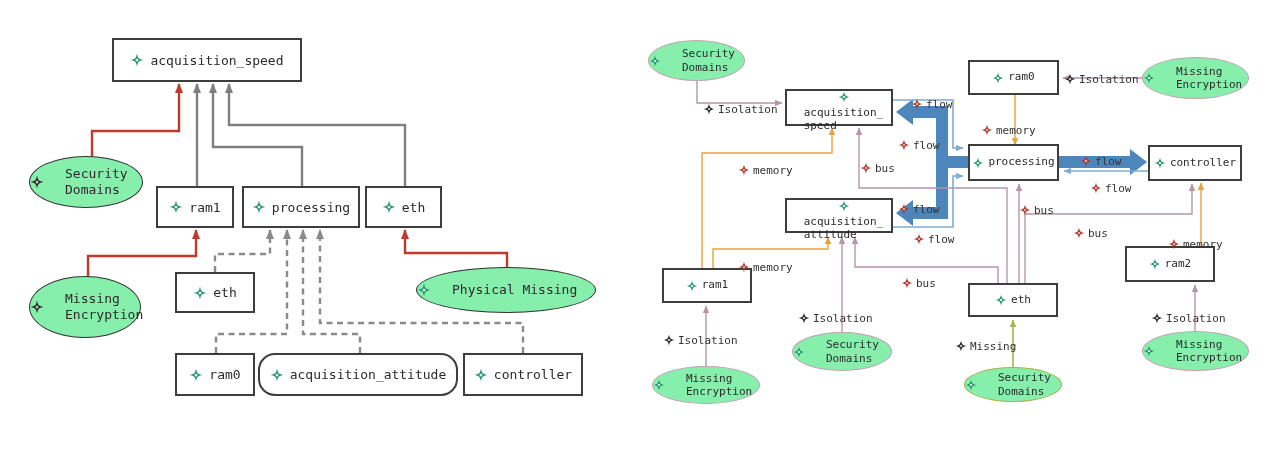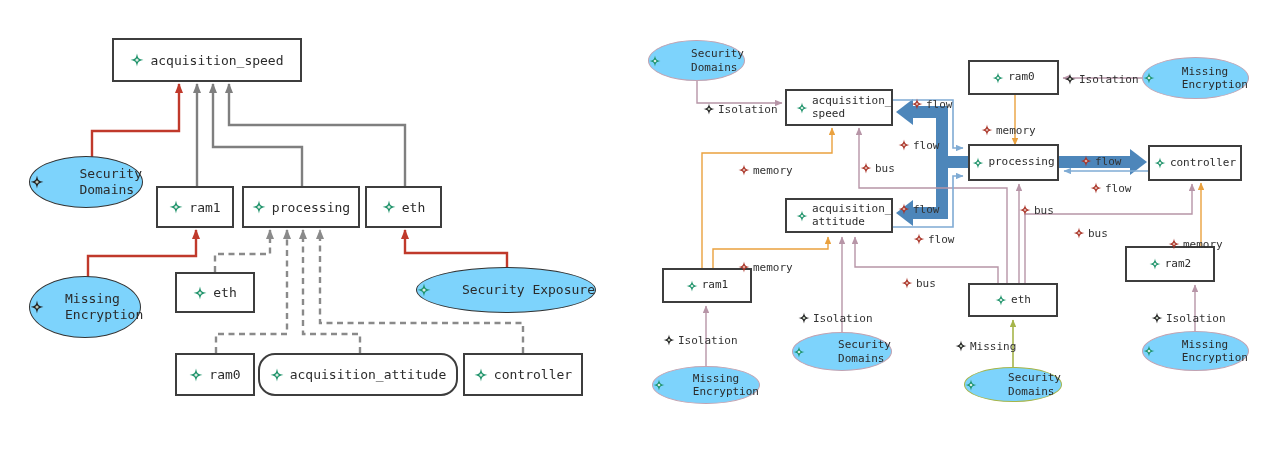--- a/index.html
+++ b/index.html
@@ -7,25 +7,25 @@
           font-family:"DejaVu Sans Mono",monospace;color:#2b2b2b;}
   #edges{position:absolute;left:0;top:0;z-index:1;}
   .layer{position:absolute;inset:0;z-index:2;}
 
   
   .box{position:absolute;background:#ffffff;border:2px solid #3d3d3d;
        display:flex;align-items:center;justify-content:center;gap:6px;
        box-sizing:border-box;white-space:pre-line;}
   .bL{font-size:13px;}
   .bR{font-size:11px;gap:4px;line-height:1.18;}
-  .two{justify-content:flex-start;padding-left:9px;text-align:left;}
+  .two{justify-content:flex-start;padding-left:9px;text-align:left;flex-direction:column;}
 
   
-  .ell{position:absolute;background:#7dd3fc;border-radius:50%;
-       display:flex;align-items:center;justify-content:space-between;gap:21px;
+  .ell{position:absolute;background:#86efac;border-radius:50%;
+       display:flex;align-items:center;justify-content:flex-start;gap:21px;
        box-sizing:border-box;white-space:pre-line;line-height:1.2;}
   .eLL{border:1.7px solid #333333;font-size:13px;}
   .eRR{border:1.5px solid #c2a3b2;font-size:11px;}
   .eGG{border:1.5px solid #a6b54a;font-size:11px;}
 
   
   .elabel{position:absolute;display:flex;align-items:center;gap:3px;
           font-size:11px;color:#333;line-height:1;z-index:3;margin-top:12px;}
 
   
@@ -192,21 +192,21 @@
             <circle r="1.8" fill="#b9c4b4"></circle>
           </svg></span>
       <span>Missing
 Encryption</span>
     </div>
     <div class="ell eLL" style="left:416px;top:267px;width:180px;height:46px;">
       <span class="spark s13"><svg viewBox="-8 -8 16 16">
             <path d="M0,-7.4 C1.1,-1.9 1.9,-1.1 7.4,0 C1.9,1.1 1.1,1.9 0,7.4 C-1.1,1.9 -1.9,1.1 -7.4,0 C-1.9,-1.1 -1.1,-1.9 0,-7.4 Z" fill="#1b9168"></path>
             <circle r="1.8" fill="#d8ece1"></circle>
           </svg></span>
-      <span>Security Exposure</span>
+      <span>Physical Missing</span>
     </div>
   </div>
 
   <div class="layer">
     <div class="box bR two" style="left:785px;top:89px;width:108px;height:37px;">
       <span class="spark s12"><svg viewBox="-8 -8 16 16">
             <path d="M0,-7.4 C1.1,-1.9 1.9,-1.1 7.4,0 C1.9,1.1 1.1,1.9 0,7.4 C-1.1,1.9 -1.9,1.1 -7.4,0 C-1.9,-1.1 -1.1,-1.9 0,-7.4 Z" fill="#1b9168"></path>
             <circle r="1.8" fill="#d8ece1"></circle>
           </svg></span>
       <span>acquisition_

